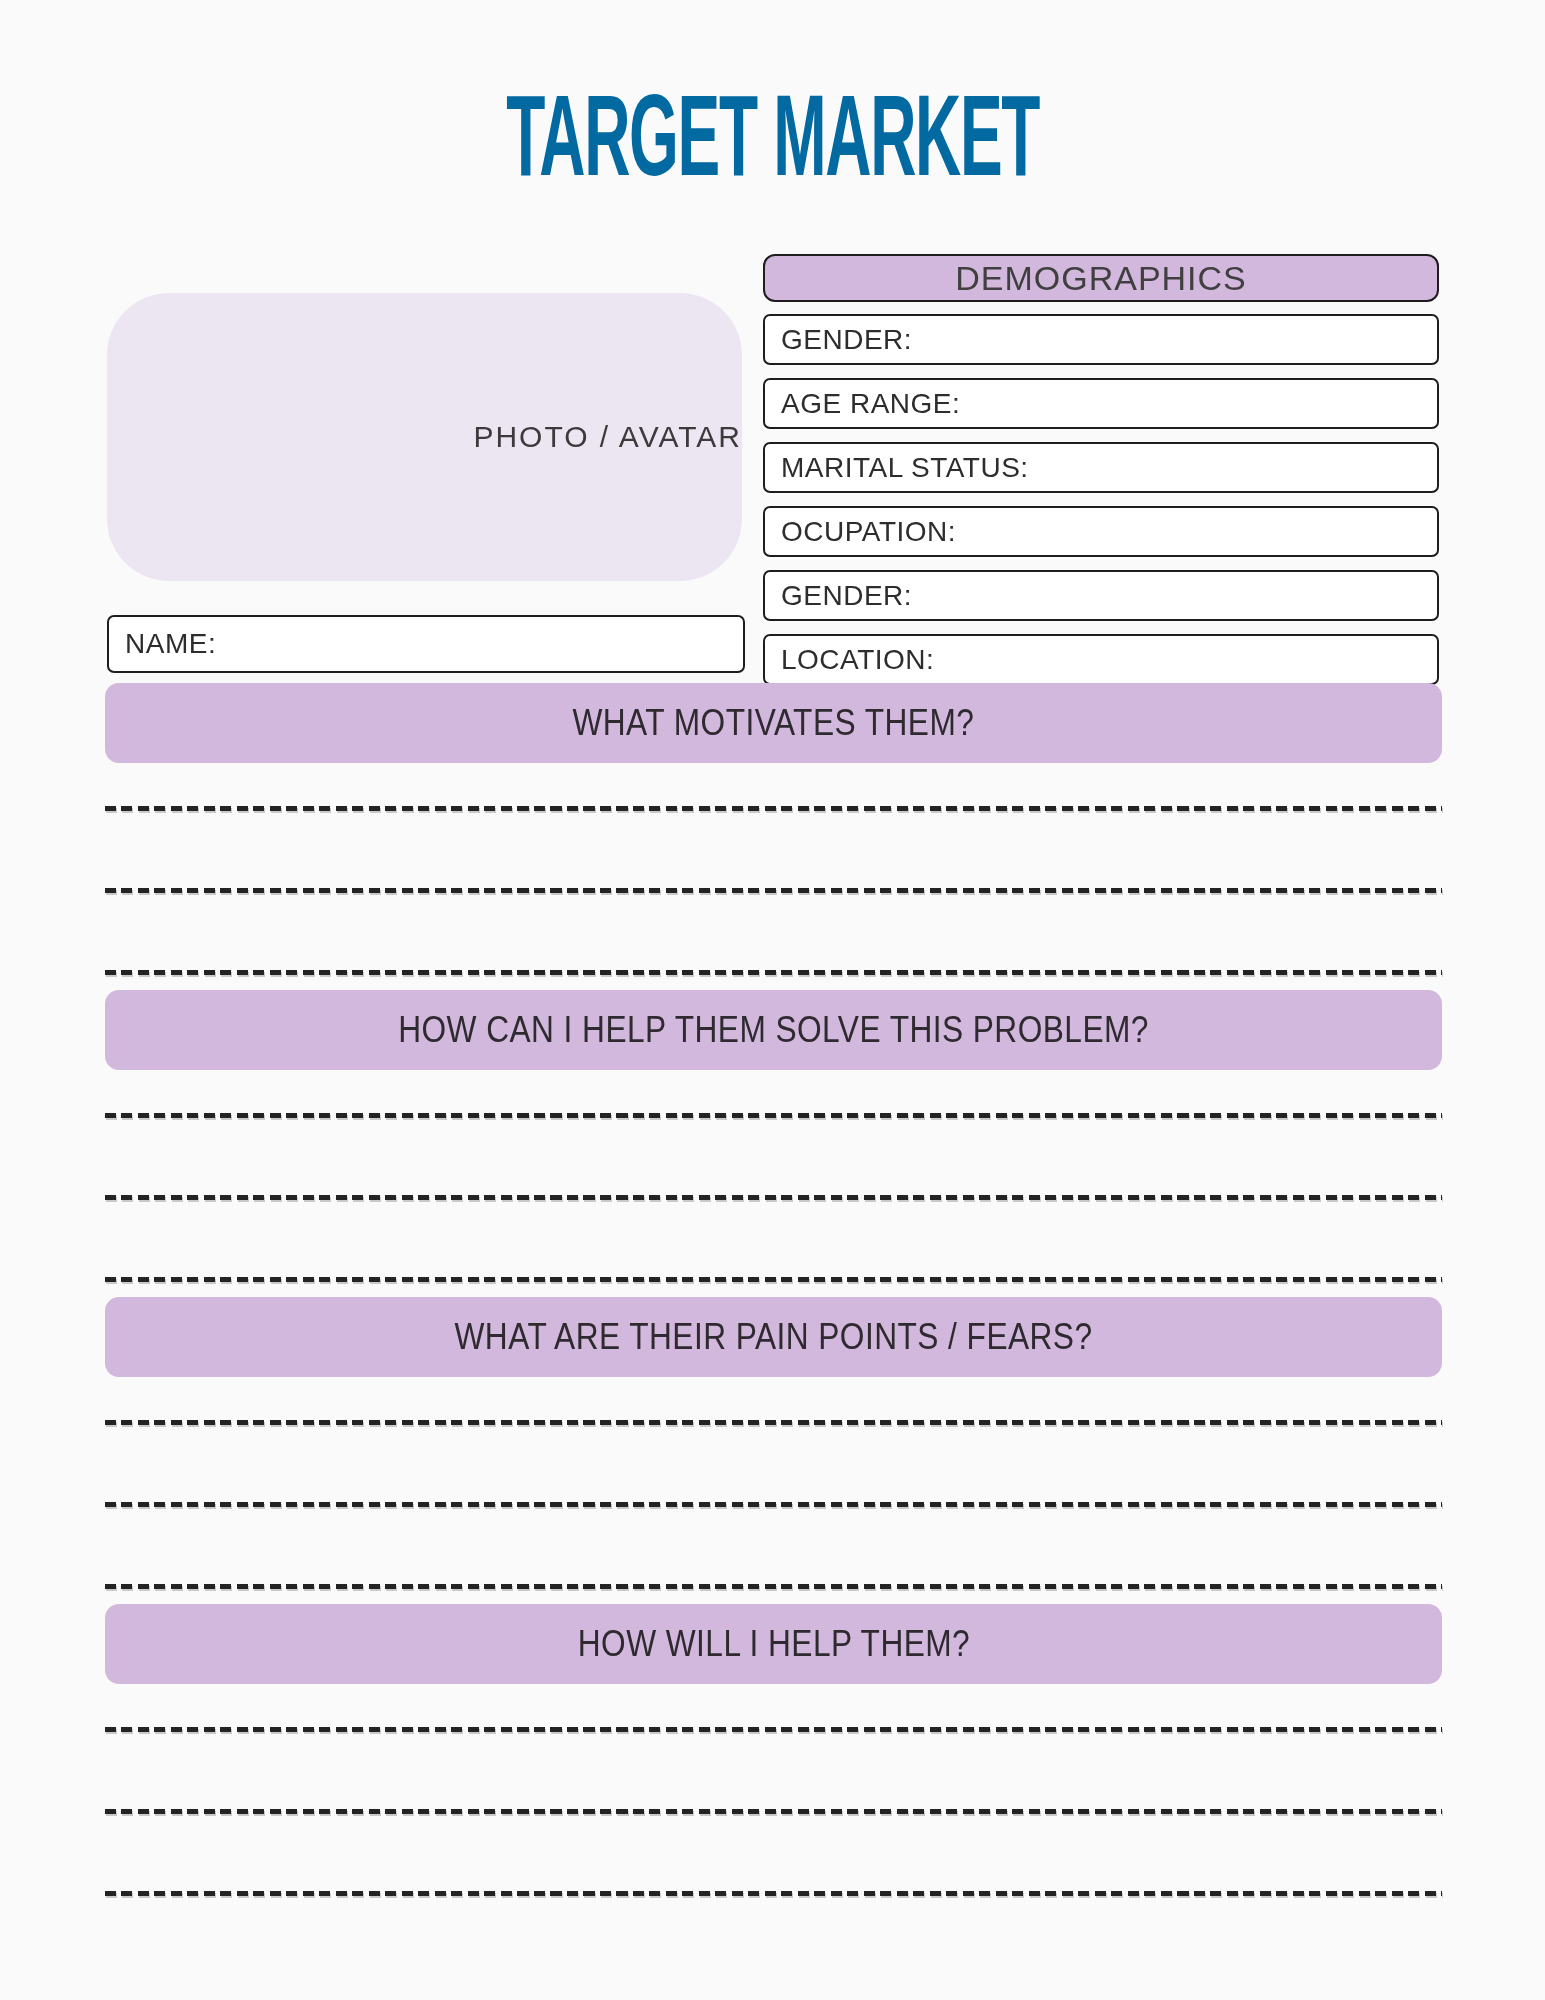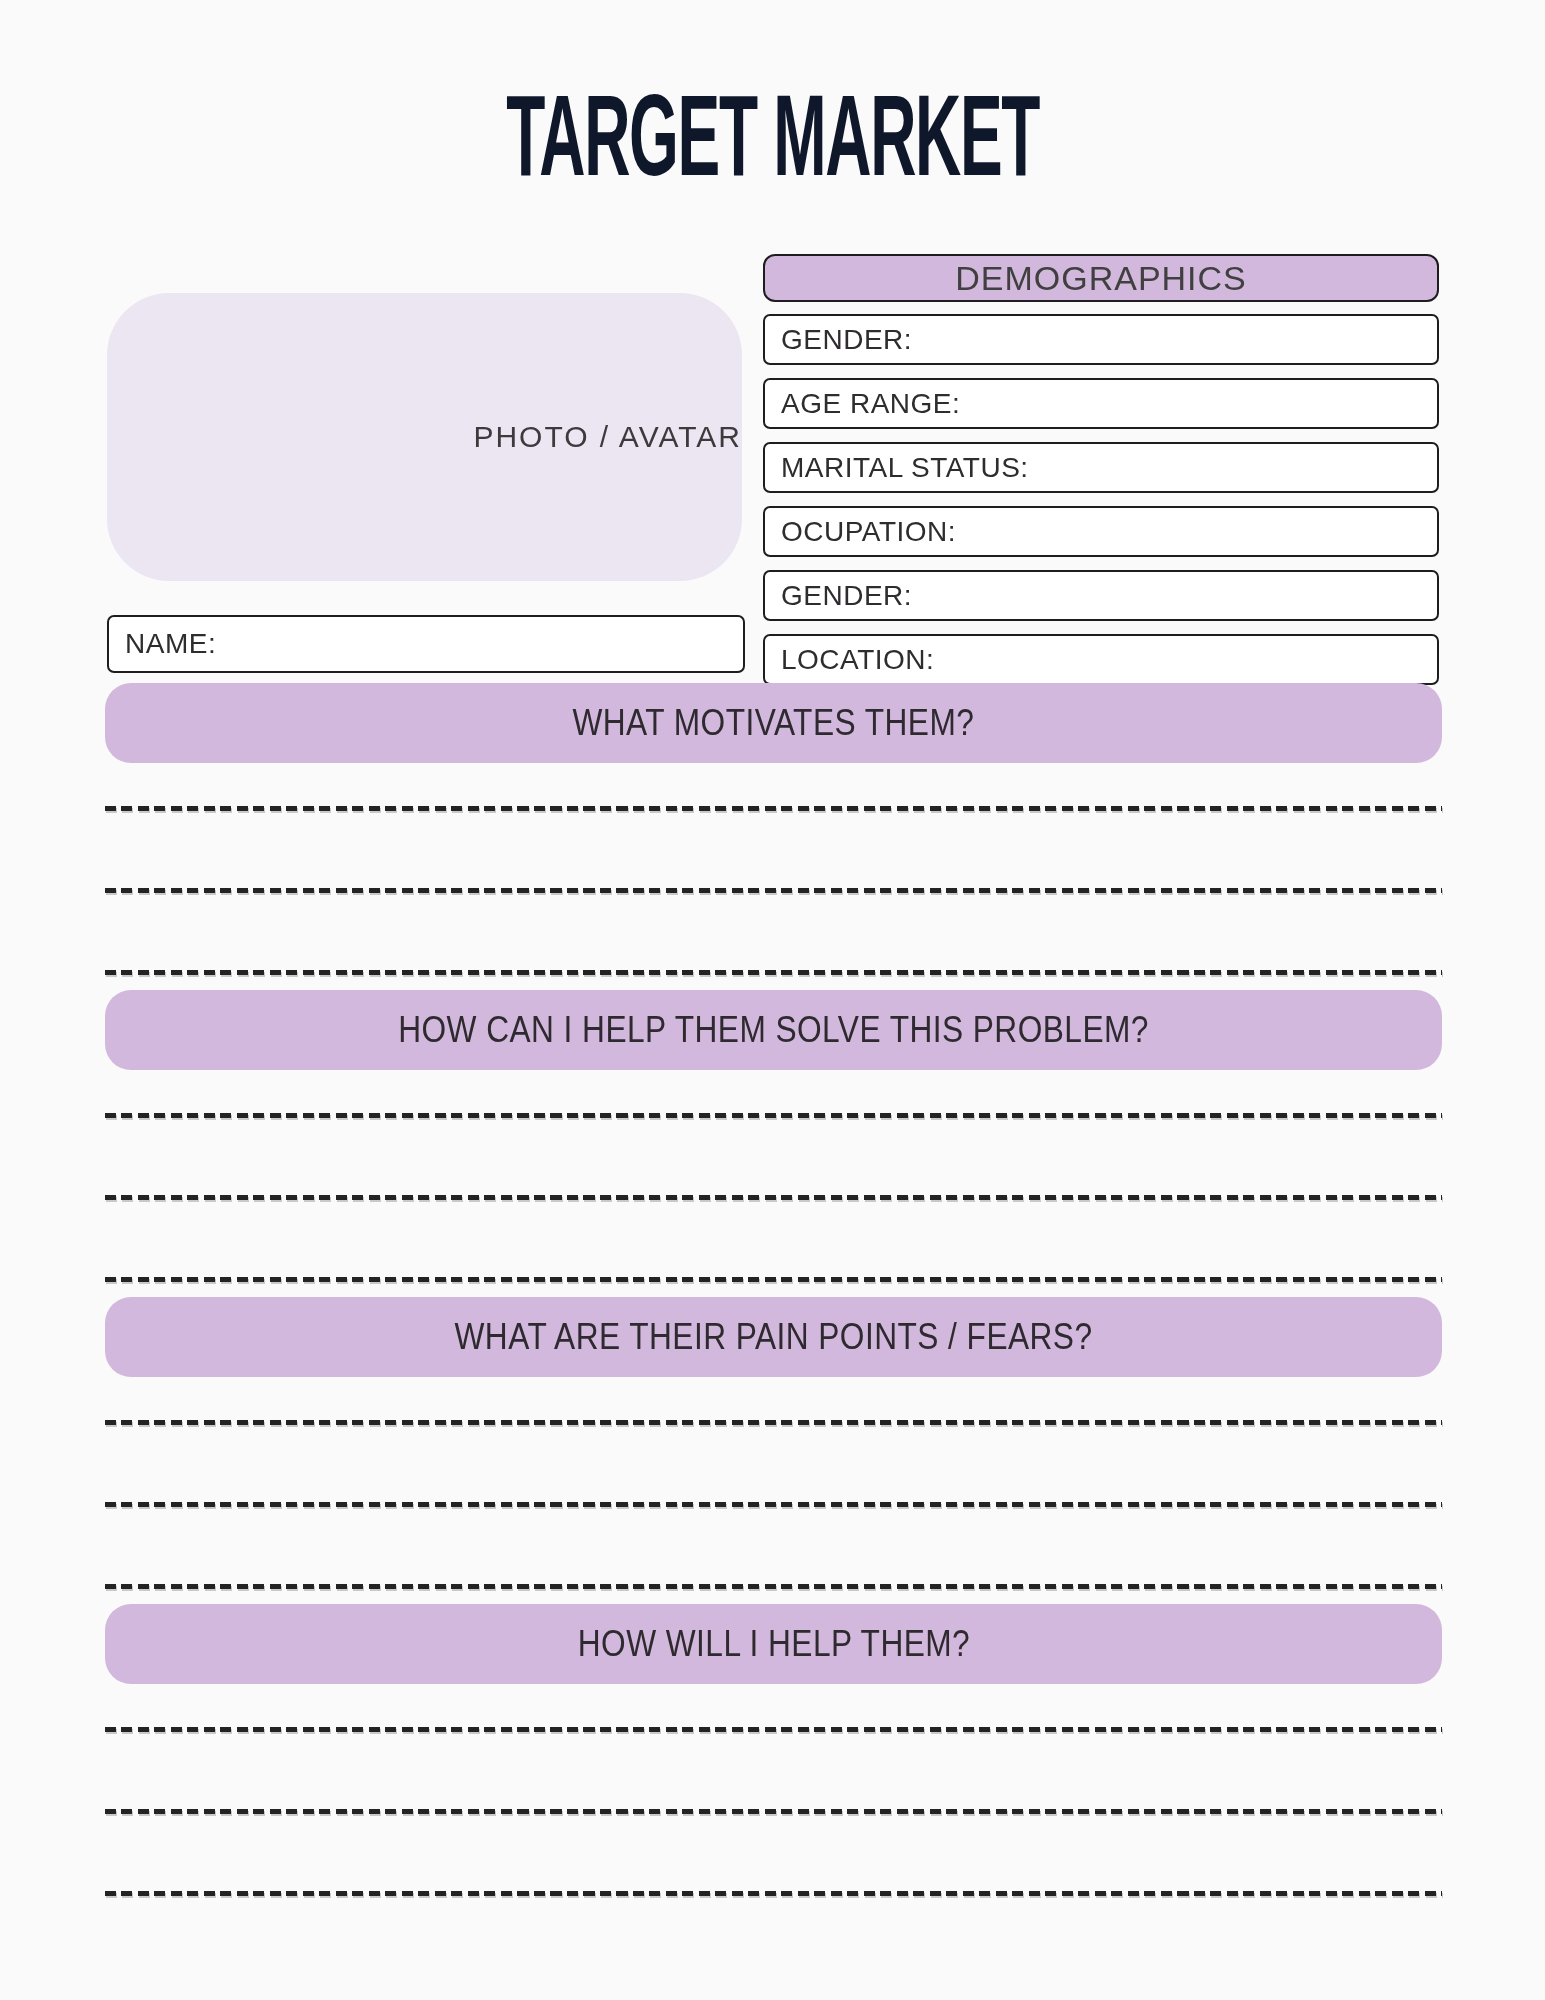--- a/index.html
+++ b/index.html
@@ -9,21 +9,21 @@
     background:#fbfafb;
     font-family:"Liberation Sans", sans-serif;
     color:#2e2c2e;
     overflow:hidden;
   }
 
   
   .title{
     position:absolute;top:78px;left:0;width:100%;
     margin:0;text-align:center;white-space:nowrap;
-    font-size:97px;font-weight:bold;letter-spacing:-2px;color:#0f172a;
+    font-size:97px;font-weight:bold;letter-spacing:-2px;color:#0369a1;
     line-height:1;
   }
   .title .squeeze{
     display:inline-block;
     transform:scale(0.66,1.18);
     transform-origin:center top;
   }
 
   
   .photo-box{
@@ -53,21 +53,21 @@
     margin-bottom:12px;box-sizing:border-box;
   }
   .demo-header-label{font-size:34px;letter-spacing:1px;color:#404040;}
   .demo-field{height:51px;margin-bottom:13px;}
   .demo-field:last-child{margin-bottom:0;}
 
   
   .sections{position:absolute;left:105px;top:683px;width:1337px;}
   .section{margin-bottom:15px;}
   .banner{
-    height:80px;background:#d2b8dc;border-radius:26px;
+    height:80px;background:#d2b8dc;border-radius:14px;
     display:flex;align-items:center;justify-content:center;
     margin-bottom:43px;
   }
   .banner-label{
     font-size:36px;letter-spacing:0.5px;color:#2e2a30;white-space:nowrap;
     display:inline-block;transform:scaleX(0.88);transform-origin:center;
   }
   .writing-line{
     height:5px;margin-bottom:77px;
     background:repeating-linear-gradient(to right,#242224 0 11px,transparent 11px 16.5px);

